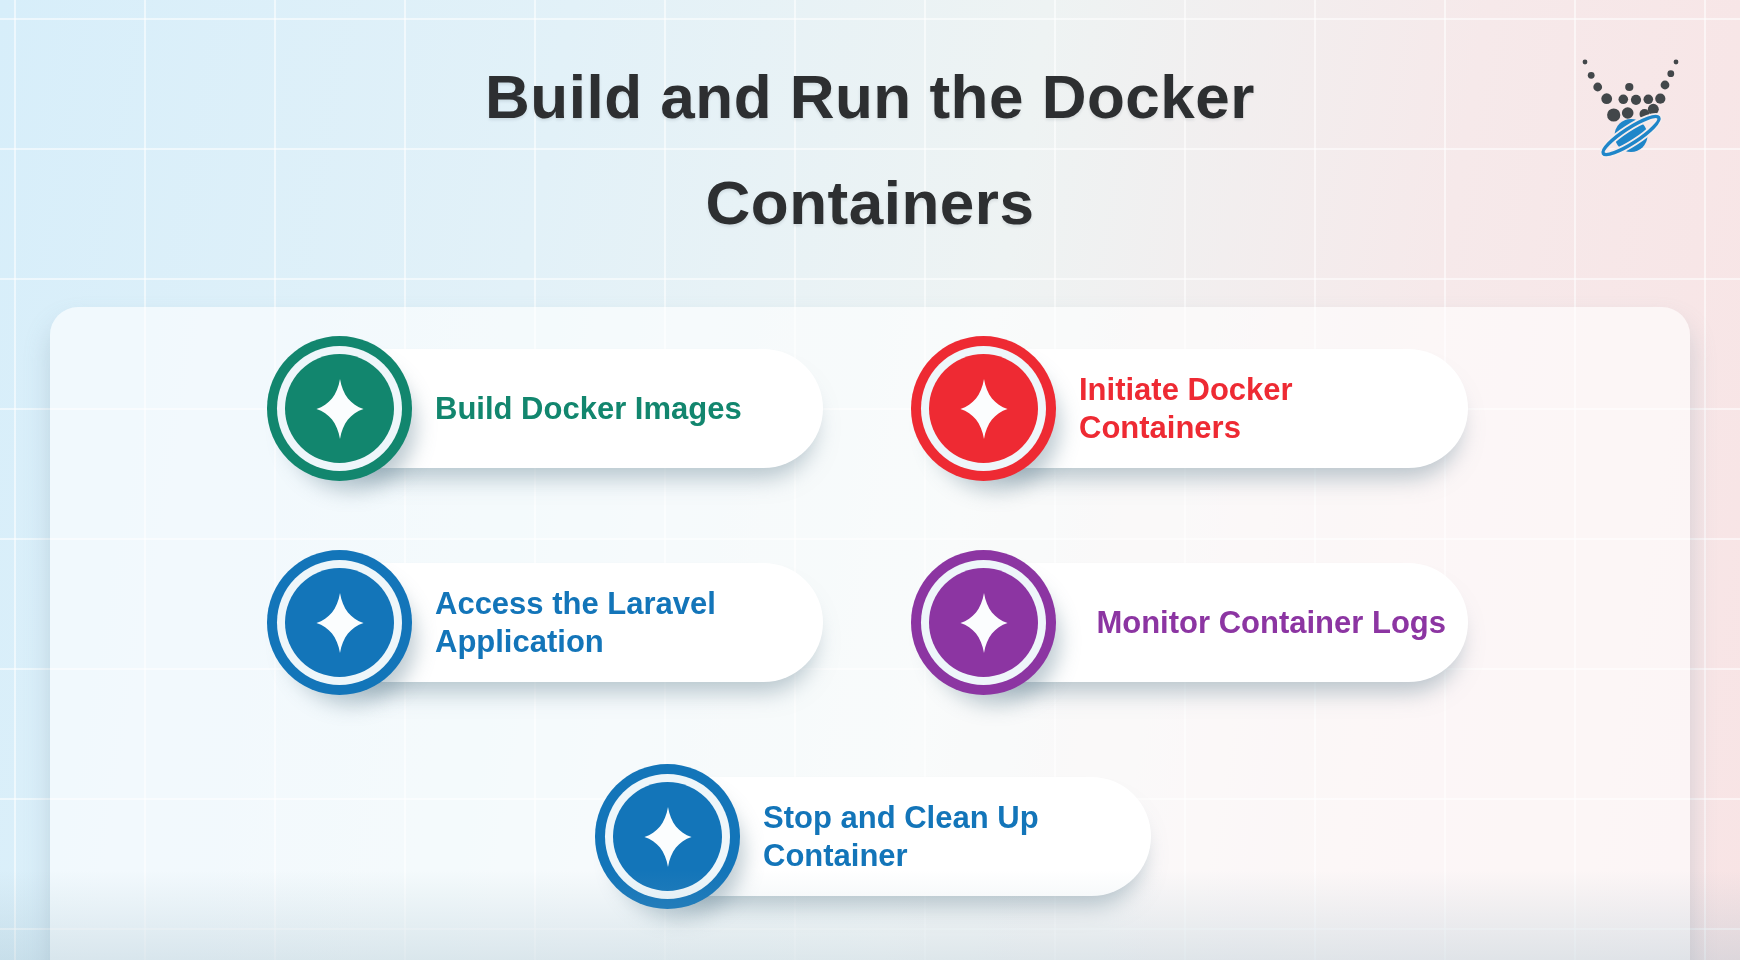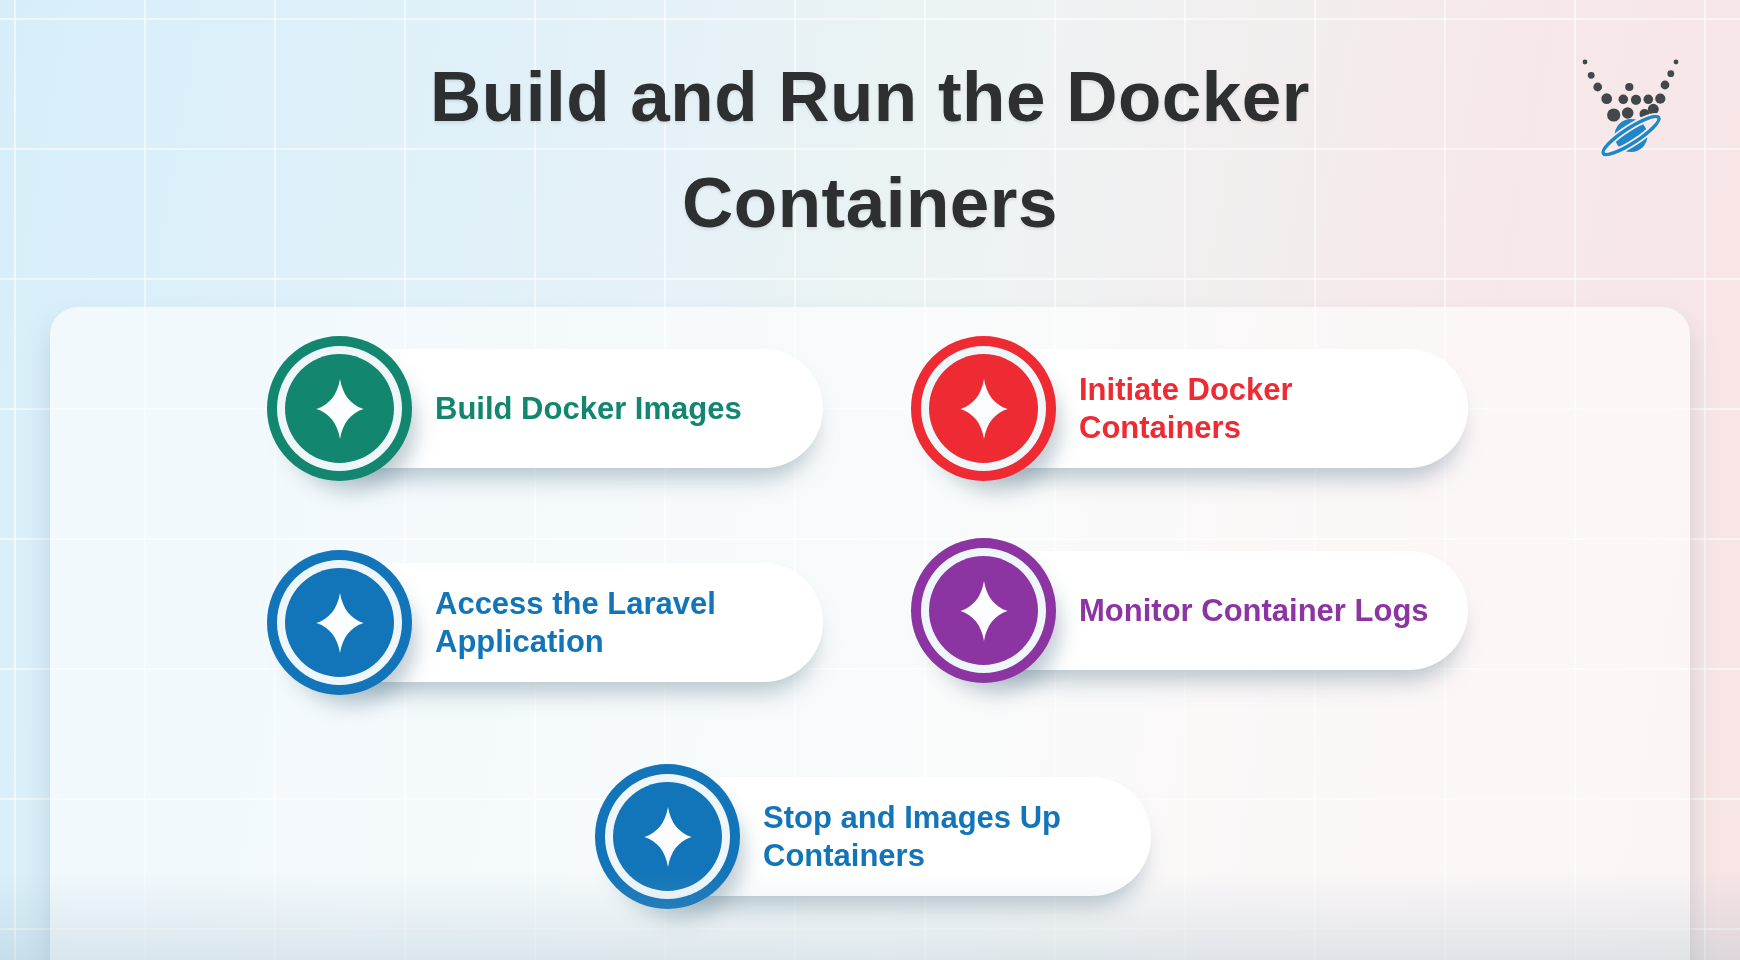--- a/index.html
+++ b/index.html
@@ -12,21 +12,21 @@
       linear-gradient(100deg, var(--bg-blue) 0%, #e2f1f8 30%, var(--bg-mid) 55%, #f6e9ea 78%, var(--bg-pink) 100%);
     background-position: 14px 18px, 14px 18px, 0 0;
   }
   .stage::after{ 
     content:"";position:absolute;left:0;right:0;bottom:0;height:90px;pointer-events:none;
     background:linear-gradient(180deg, rgba(150,180,195,0) 0%, rgba(150,180,195,0.28) 100%);
   }
   .title{
     position:absolute;top:44px;left:50%;transform:translateX(-50%);
     width:1060px;text-align:center;
-    font-size:71px;line-height:106px;font-weight:800;
+    font-size:62px;line-height:106px;font-weight:800;
     color:var(--title-text);letter-spacing:0.5px;
     text-shadow:0 2px 3px rgba(40,60,70,0.12);
   }
   .logo{position:absolute;top:46px;left:1566px;width:136px;height:126px;}
   .card{
     position:absolute;left:50px;top:307px;width:1640px;height:744px;
     border-radius:28px;background:var(--card-fill);
     box-shadow:0 16px 26px rgba(120,150,165,0.30);
   }
   .item{position:absolute;height:145px;--accent:#333;}
@@ -46,21 +46,21 @@
     display:flex;align-items:center;justify-content:center;
   }
   .item .label{
     position:absolute;left:168px;right:22px;top:50%;transform:translateY(-50%);
     font-size:31px;font-weight:700;line-height:38px;color:var(--accent);
   }
   
   .pos-r1c1{left:217px;top:29px;width:556px;}
   .pos-r1c2{left:861px;top:29px;width:557px;}
   .pos-r2c1{left:217px;top:243px;width:556px;}
-  .pos-r2c2{left:861px;top:231px;width:557px;}
+  .pos-r2c2{left:861px;top:243px;width:557px;text-align:right;}
   .pos-r3c {left:545px;top:457px;width:556px;}
 </style>
 </head>
 <body>
 
 <div class="stage">
 
   <div class="title">Build and Run the Docker Containers</div>
 
   <svg class="logo" viewBox="0 0 136 126">
@@ -151,17 +151,17 @@
     <div class="item pos-r3c" style="--accent: #1375b9;">
       <div class="pill"></div>
       <div class="circle">
         <div class="ring-gap"></div>
         <div class="inner-disc">
           <svg width="52" height="60" viewBox="0 0 48 56">
             <path d="M24 0 C26.5 15 34 24 46 28 C34 32 26.5 41 24 56 C21.5 41 14 32 2 28 C14 24 21.5 15 24 0 Z" fill="var(--sparkle)"></path>
           </svg>
         </div>
       </div>
-      <div class="label">Stop and Images Up Containers</div>
+      <div class="label">Stop and Clean Up Container</div>
     </div>
 
   </div>
 </div>
 
 </body></html>

